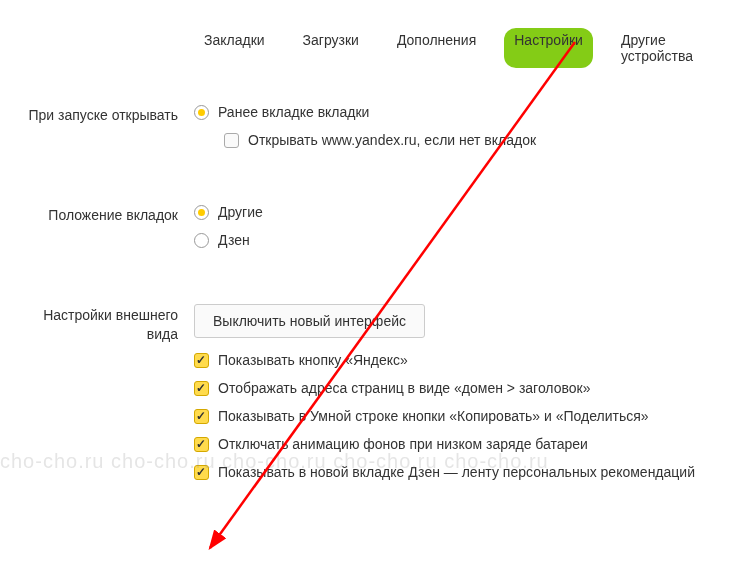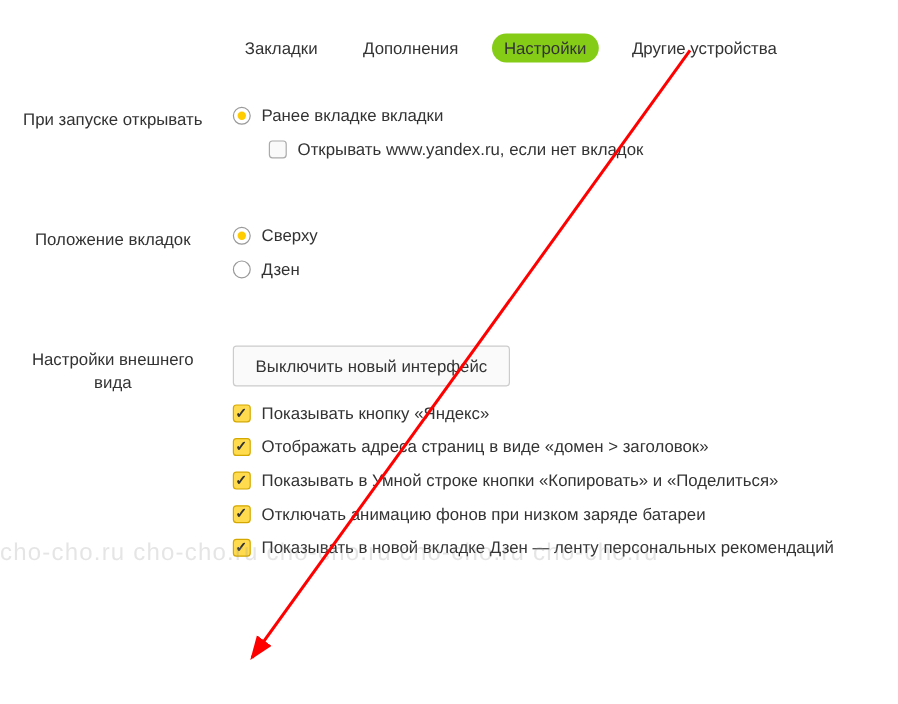--- a/index.html
+++ b/index.html
@@ -30,21 +30,21 @@
     }
     .content {
       padding: 36px 10px 0 10px;
     }
     .section {
       display: flex;
       margin-bottom: 44px;
     }
     .section-label {
       width: 184px;
-      text-align: center;
+      text-align: right;
       padding-right: 16px;
       color: #333;
       line-height: 1.35;
       padding-top: 2px;
     }
     .section-body {
       flex: 1;
     }
     .radio-row, .check-row {
       display: flex;
@@ -125,20 +125,21 @@
       top: 0;
       left: 0;
       pointer-events: none;
     }
   </style>
 </head>
 <body>
 
 <div class="tabs">
   <span class="tab">Закладки</span>
+  <span class="tab">Загрузки</span>
   <span class="tab">Дополнения</span>
   <span class="tab active">Настройки</span>
   <span class="tab">Другие устройства</span>
 </div>
 
 <div class="content">
 
   <div class="section">
     <div class="section-label">При запуске открывать</div>
     <div class="section-body">
@@ -151,21 +152,21 @@
         <span>Открывать www.yandex.ru, если нет вкладок</span>
       </div>
     </div>
   </div>
 
   <div class="section">
     <div class="section-label">Положение вкладок</div>
     <div class="section-body">
       <div class="radio-row">
         <span class="radio checked"></span>
-        <span>Сверху</span>
+        <span>Другие</span>
       </div>
       <div class="radio-row">
         <span class="radio"></span>
         <span>Дзен</span>
       </div>
     </div>
   </div>
 
   <div class="section">
     <div class="section-label">Настройки внешнего вида</div>

